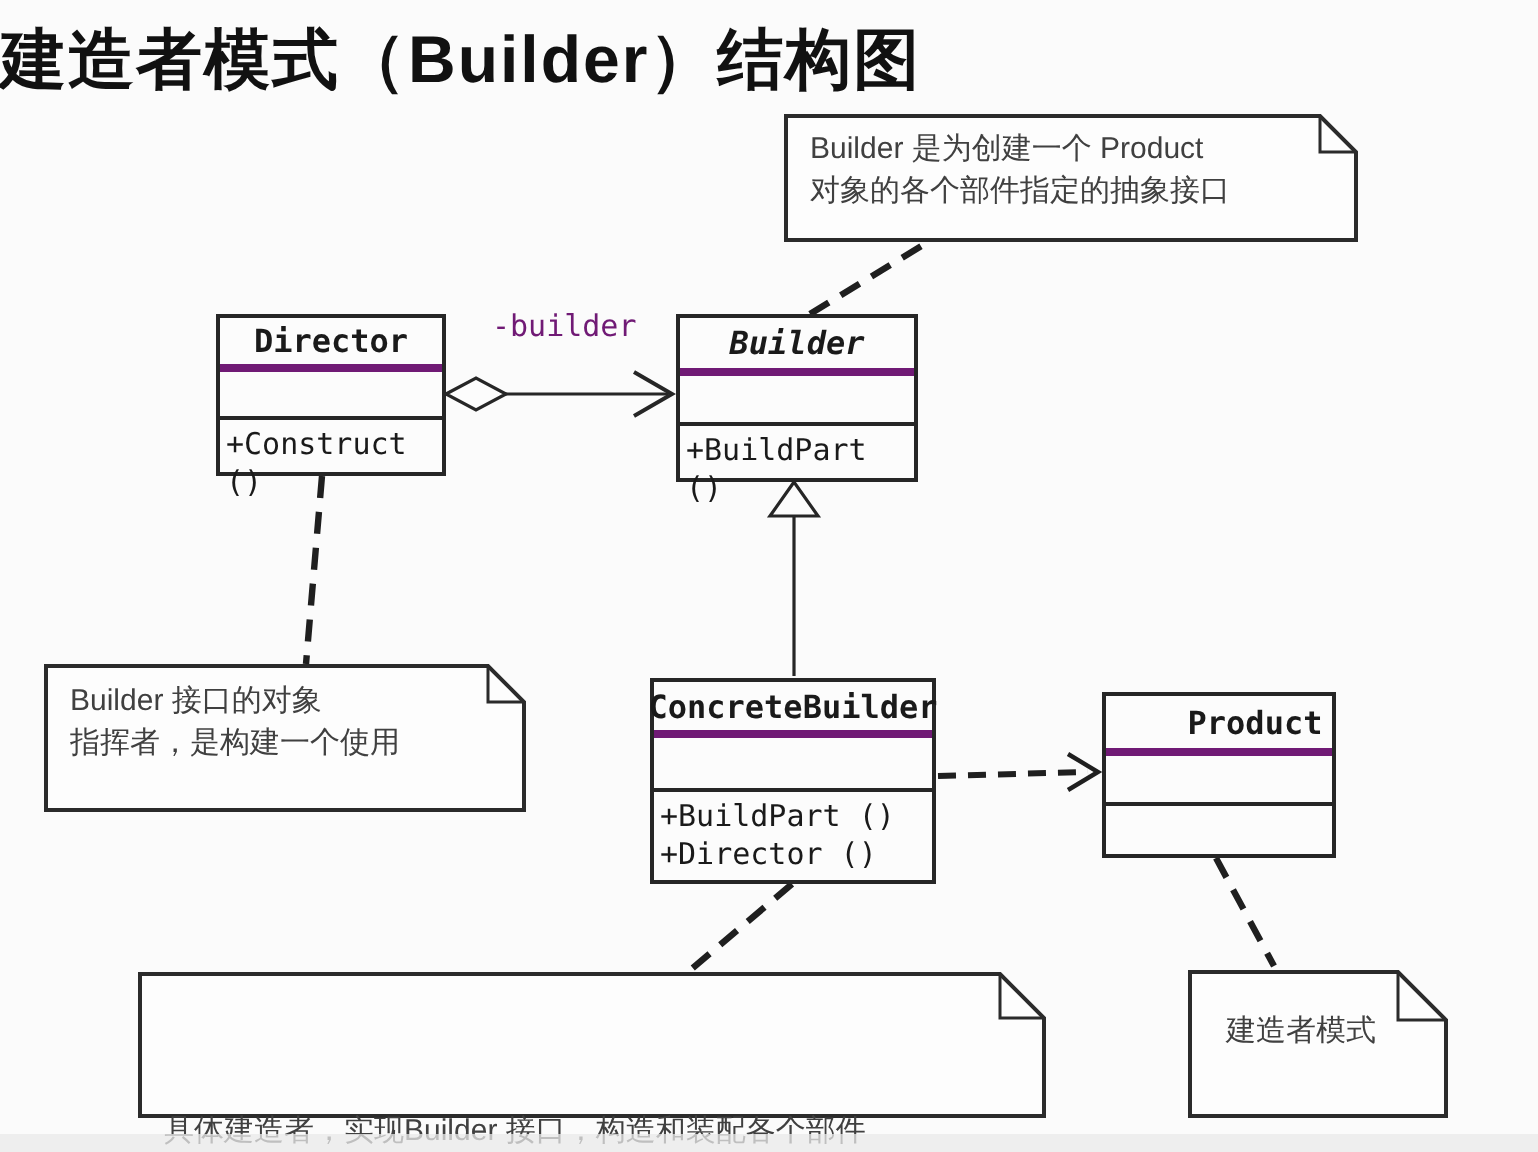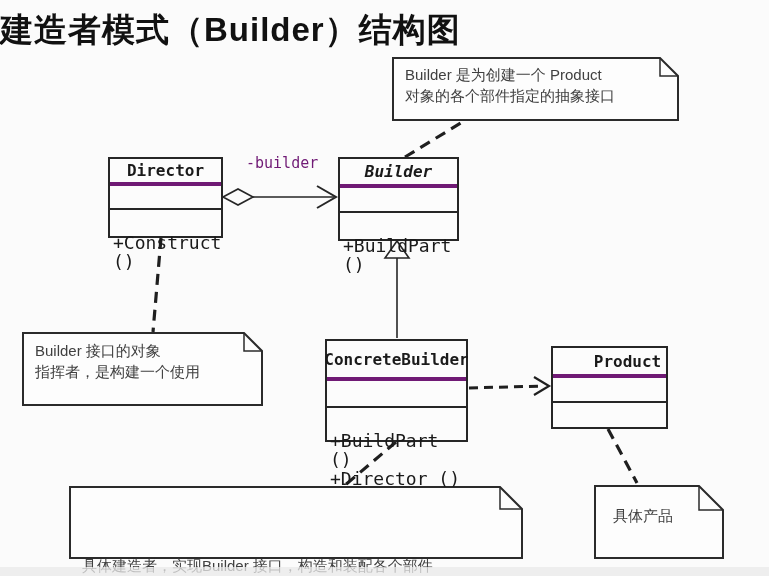--- a/index.html
+++ b/index.html
@@ -23,30 +23,30 @@
     box-sizing:border-box;
     font-family:"DejaVu Sans Mono","Liberation Mono",monospace;
   }
   .cls-name{
     border-bottom:4px solid #701a75;text-align:left;
     font-weight:bold;font-size:16px;display:flex;
     align-items:center;justify-content:center;box-sizing:border-box;
   }
   .cls-name.abstract{font-style:italic;}
   .cls-attrs{border-bottom:2px solid #262626;box-sizing:border-box;}
-  .cls-methods{box-sizing:border-box;padding:3px 3px 0 3px;font-size:18px;line-height:19px;margin-top:20px;}
+  .cls-methods{box-sizing:border-box;padding:3px 3px 0 3px;font-size:15px;line-height:19px;}
   
   .box-director{left:108px;top:157px;width:115px;height:81px;}
   .box-director .cls-name{height:27px;}
   .box-director .cls-attrs{height:24px;}
   .box-builder{left:338px;top:157px;width:121px;height:84px;}
   .box-builder .cls-name{height:29px;}
   .box-builder .cls-attrs{height:25px;}
   .box-concrete{left:325px;top:339px;width:143px;height:103px;}
-  .box-concrete .cls-name{height:40px;}
+  .box-concrete .cls-name{height:28px;}
   .box-concrete .cls-attrs{height:27px;}
   .box-product{left:551px;top:346px;width:117px;height:83px;}
   .box-product .cls-name{height:30px;padding-left:36px;}
   .box-product .cls-attrs{height:25px;}
   
   .assoc-label{
     position:absolute;left:246px;top:154px;font-size:15px;
     font-family:"DejaVu Sans Mono","Liberation Mono",monospace;color:#701a75;
   }
   
@@ -146,17 +146,17 @@
     <div>对象的各个部件指定的抽象接口</div>
   </div>
   <div class="note-text note-text-bl">
     <div>Builder 接口的对象</div>
     <div>指挥者，是构建一个使用</div>
   </div>
   <div class="note-text note-text-bc">
     <div>具体建造者，实现Builder 接口，构造和装配各个部件</div>
   </div>
   <div class="note-text note-text-br">
-    <div>具体产品</div>
+    <div>建造者模式</div>
   </div>
 
   <div class="scan-strip"></div>
 </div>
 
 </body></html>

